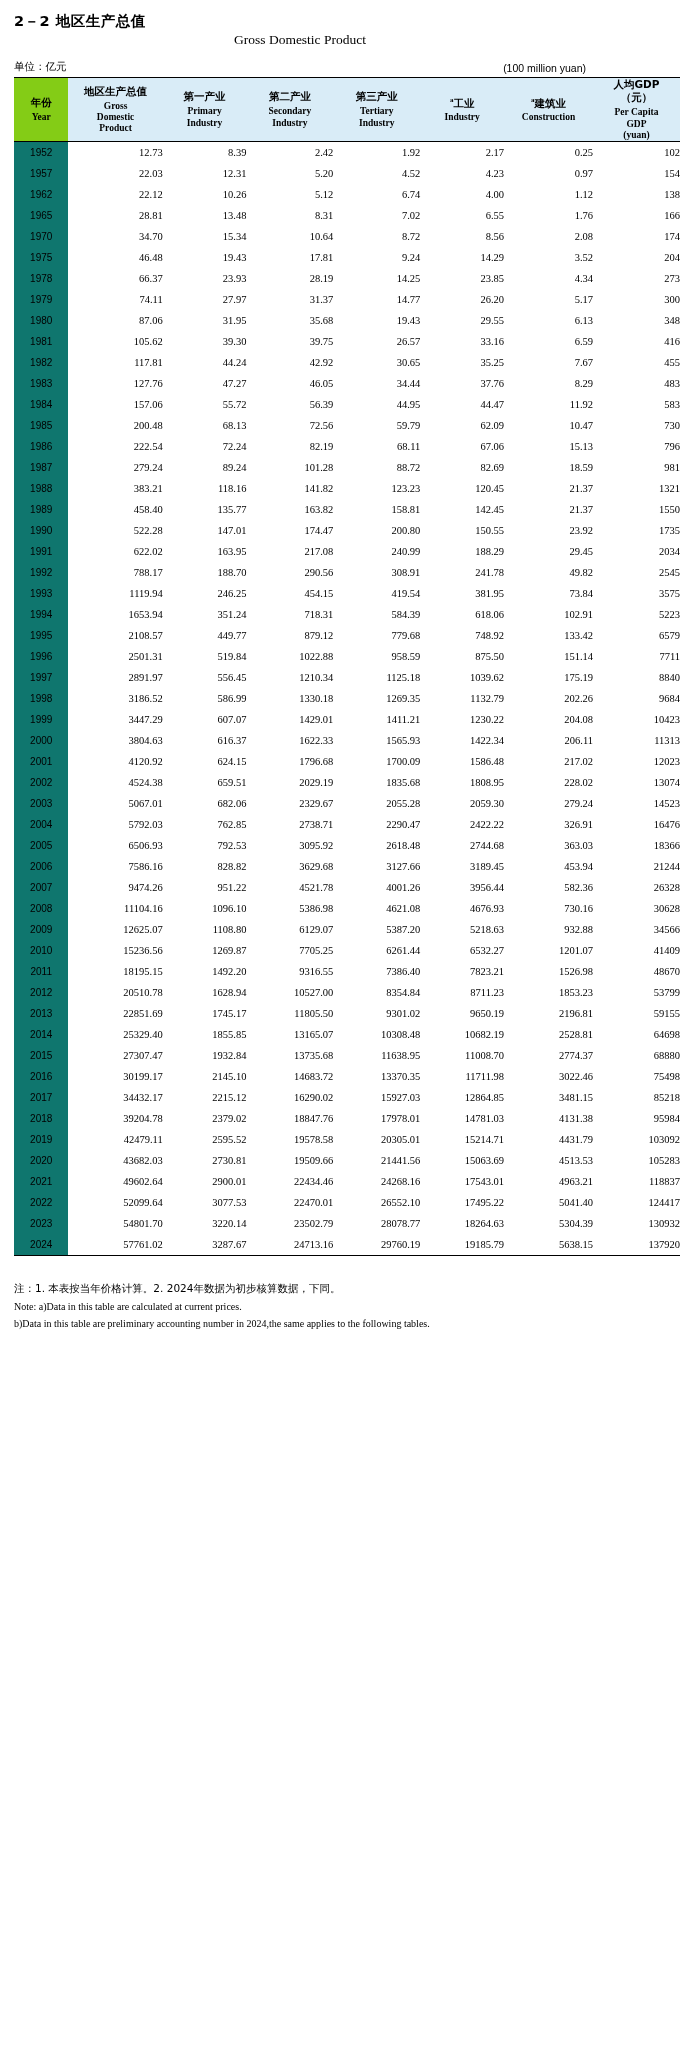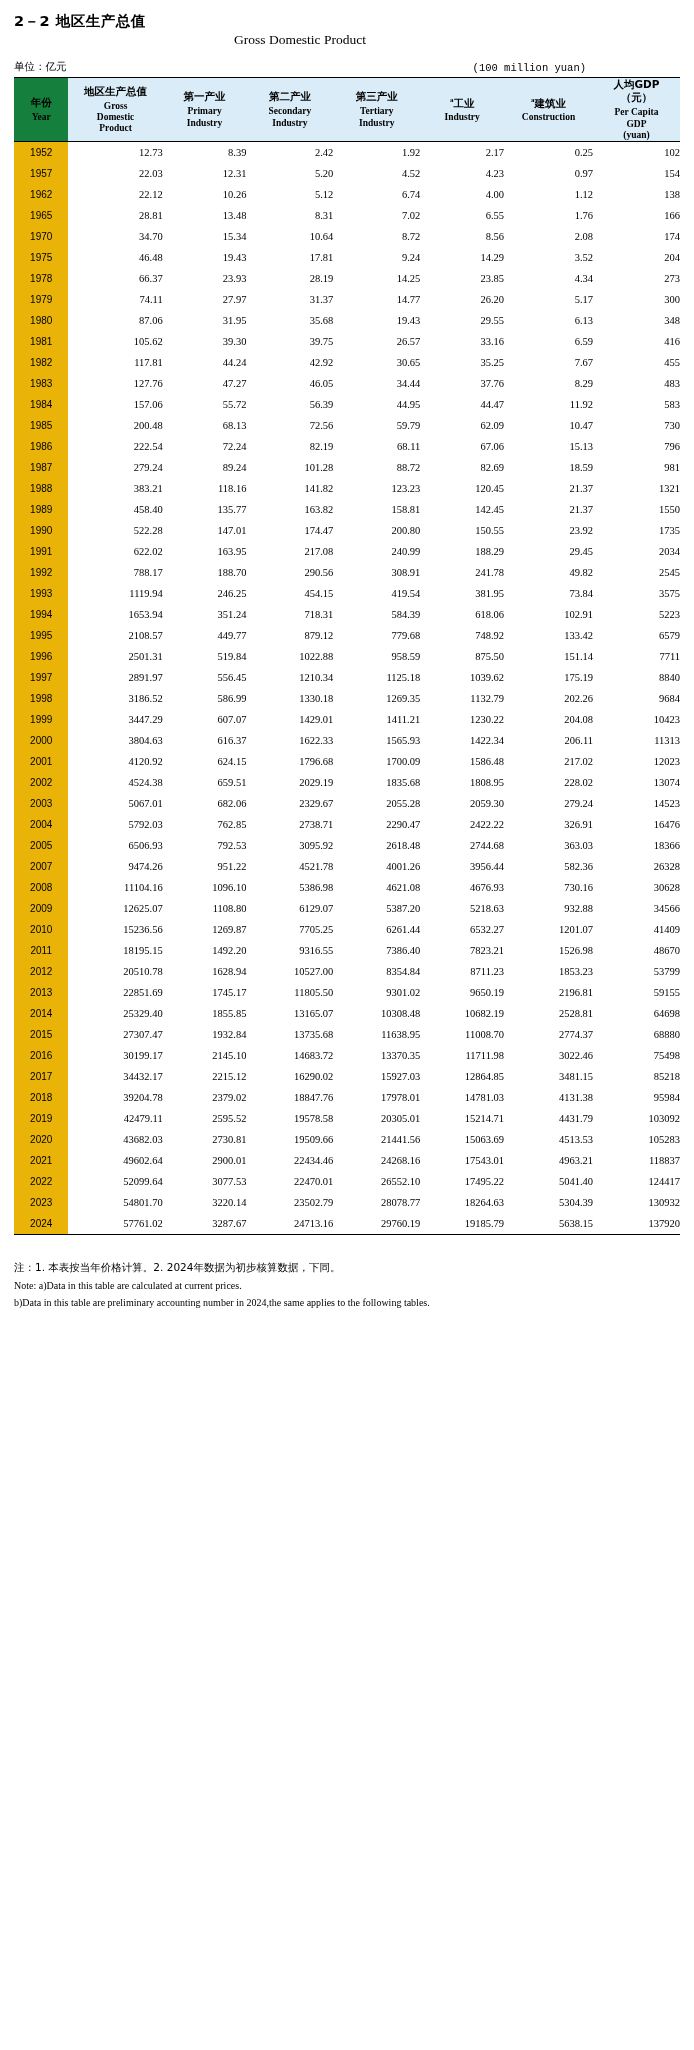--- a/index.html
+++ b/index.html
@@ -32,21 +32,21 @@
     text-align: center;
   }
   .unit-row {
     display: flex;
     justify-content: space-between;
     align-items: flex-end;
     font-size: 10.5px;
     margin-bottom: 3px;
   }
   .unit-cn { font-family: "DejaVu Sans", sans-serif; }
-  .unit-en { font-family: Liberation Mono, monospace; font-size: 10.5px; }
+  .unit-en { font-family: Liberation Sans, sans-serif; font-size: 10.5px; }
 
   table.gdp {
     border-collapse: collapse;
     width: 666px;
     table-layout: fixed;
   }
   table.gdp col.c-year   { width: 52px; }
   table.gdp col.c-total  { width: 90px; }
   table.gdp col.c-pri    { width: 80px; }
   table.gdp col.c-sec    { width: 83px; }
@@ -83,33 +83,33 @@
     vertical-align: super;
     font-family: "Liberation Serif", serif;
   }
   thead tr.head-row th {
     background: #d9ecf7;
     border-top: 1.3px solid #000;
     border-bottom: 1.3px solid #000;
     height: 60px;
   }
   thead tr.head-row th.year-h {
-    background: #15803d;
+    background: #84cc16;
   }
   .col-sep { border-left: 1px solid #7fa8bd; }
 
   tbody td {
     font-size: 10.5px;
     font-family: "Liberation Serif", serif;
     text-align: right;
     padding: 3px 7px 3px 2px;
     height: 15px;
   }
   tbody td.year-c {
-    background: #eab308;
+    background: #0f766e;
     text-align: center;
     padding: 3px 2px;
     font-family: "Liberation Sans", sans-serif;
     font-size: 10px;
   }
   tbody tr:last-child td {
     border-bottom: 1.3px solid #000;
   }
   .notes {
     margin-top: 24px;
@@ -522,20 +522,30 @@
           <td class="year-c">2005</td>
           <td>6506.93</td>
           <td class="col-sep">792.53</td>
           <td class="col-sep">3095.92</td>
           <td class="col-sep">2618.48</td>
           <td class="col-sep">2744.68</td>
           <td>363.03</td>
           <td class="col-sep">18366</td>
         </tr>
         <tr>
+          <td class="year-c">2006</td>
+          <td>7586.16</td>
+          <td class="col-sep">828.82</td>
+          <td class="col-sep">3629.68</td>
+          <td class="col-sep">3127.66</td>
+          <td class="col-sep">3189.45</td>
+          <td>453.94</td>
+          <td class="col-sep">21244</td>
+        </tr>
+        <tr>
           <td class="year-c">2007</td>
           <td>9474.26</td>
           <td class="col-sep">951.22</td>
           <td class="col-sep">4521.78</td>
           <td class="col-sep">4001.26</td>
           <td class="col-sep">3956.44</td>
           <td>582.36</td>
           <td class="col-sep">26328</td>
         </tr>
         <tr>

